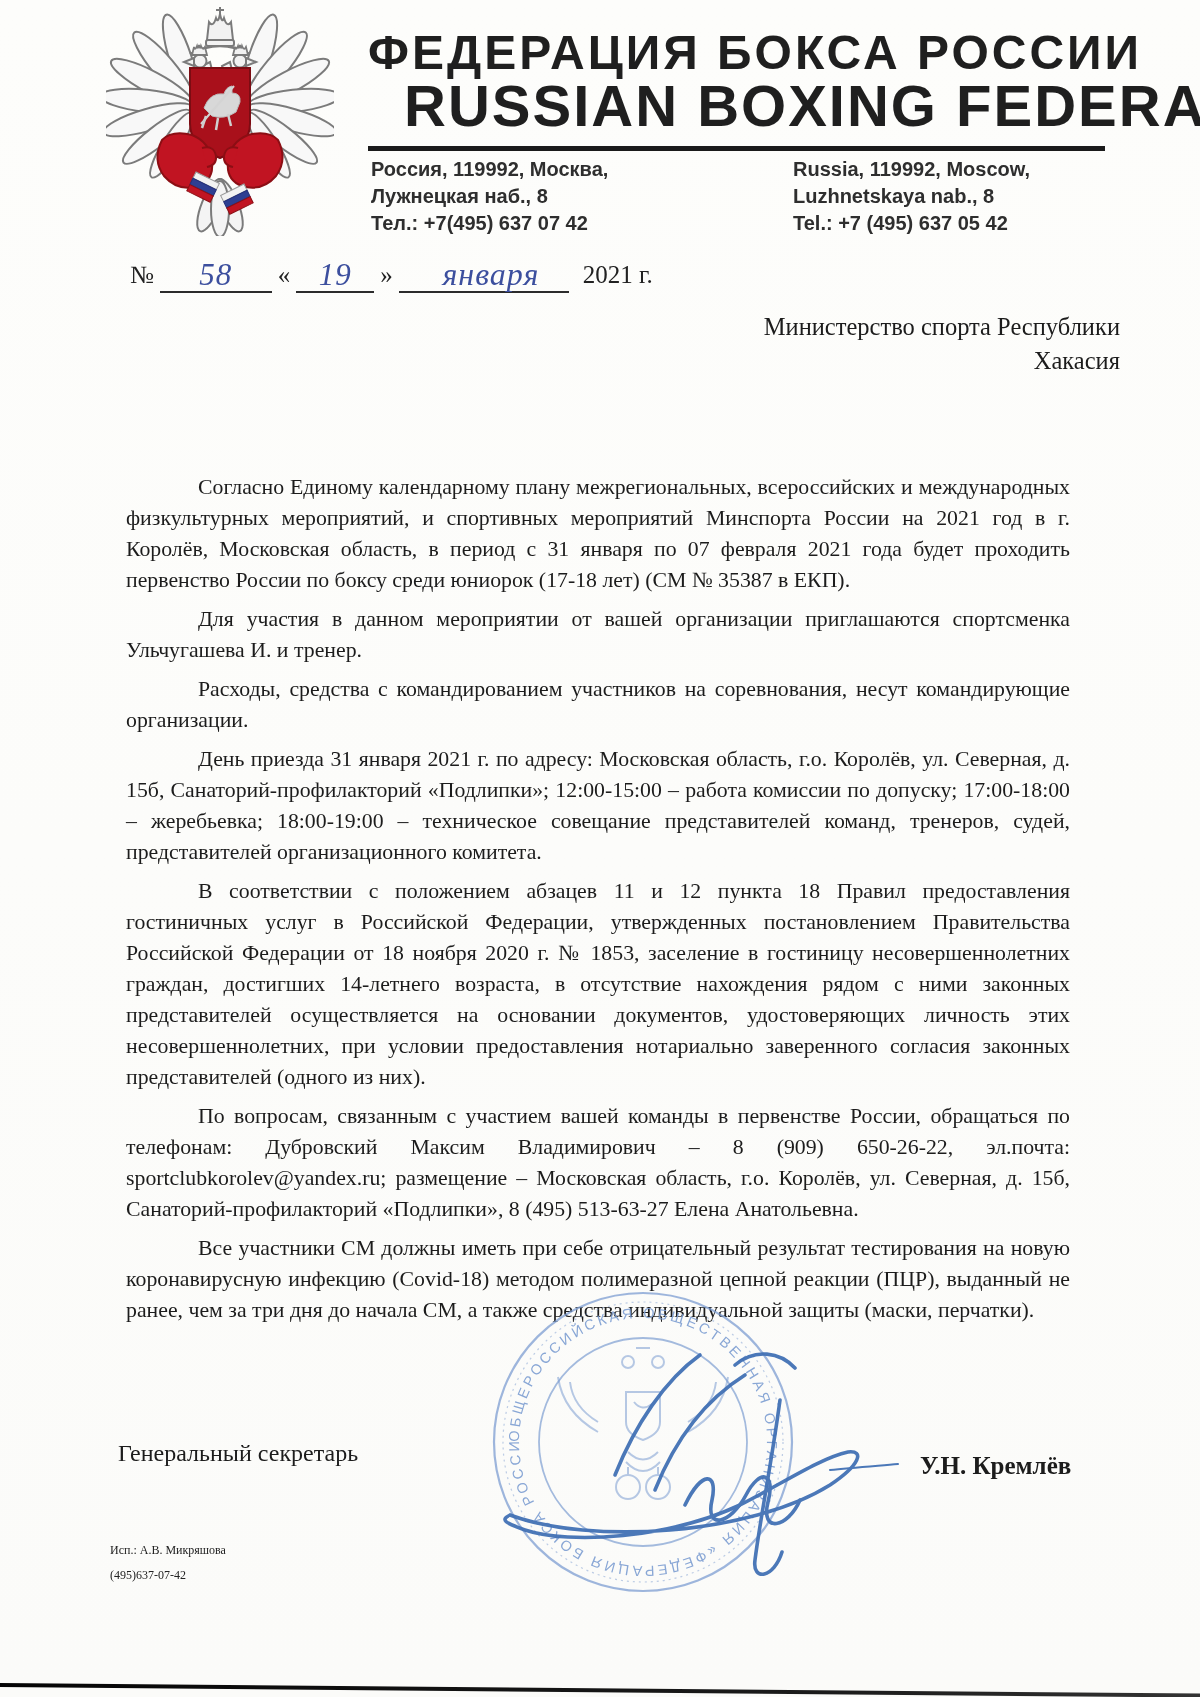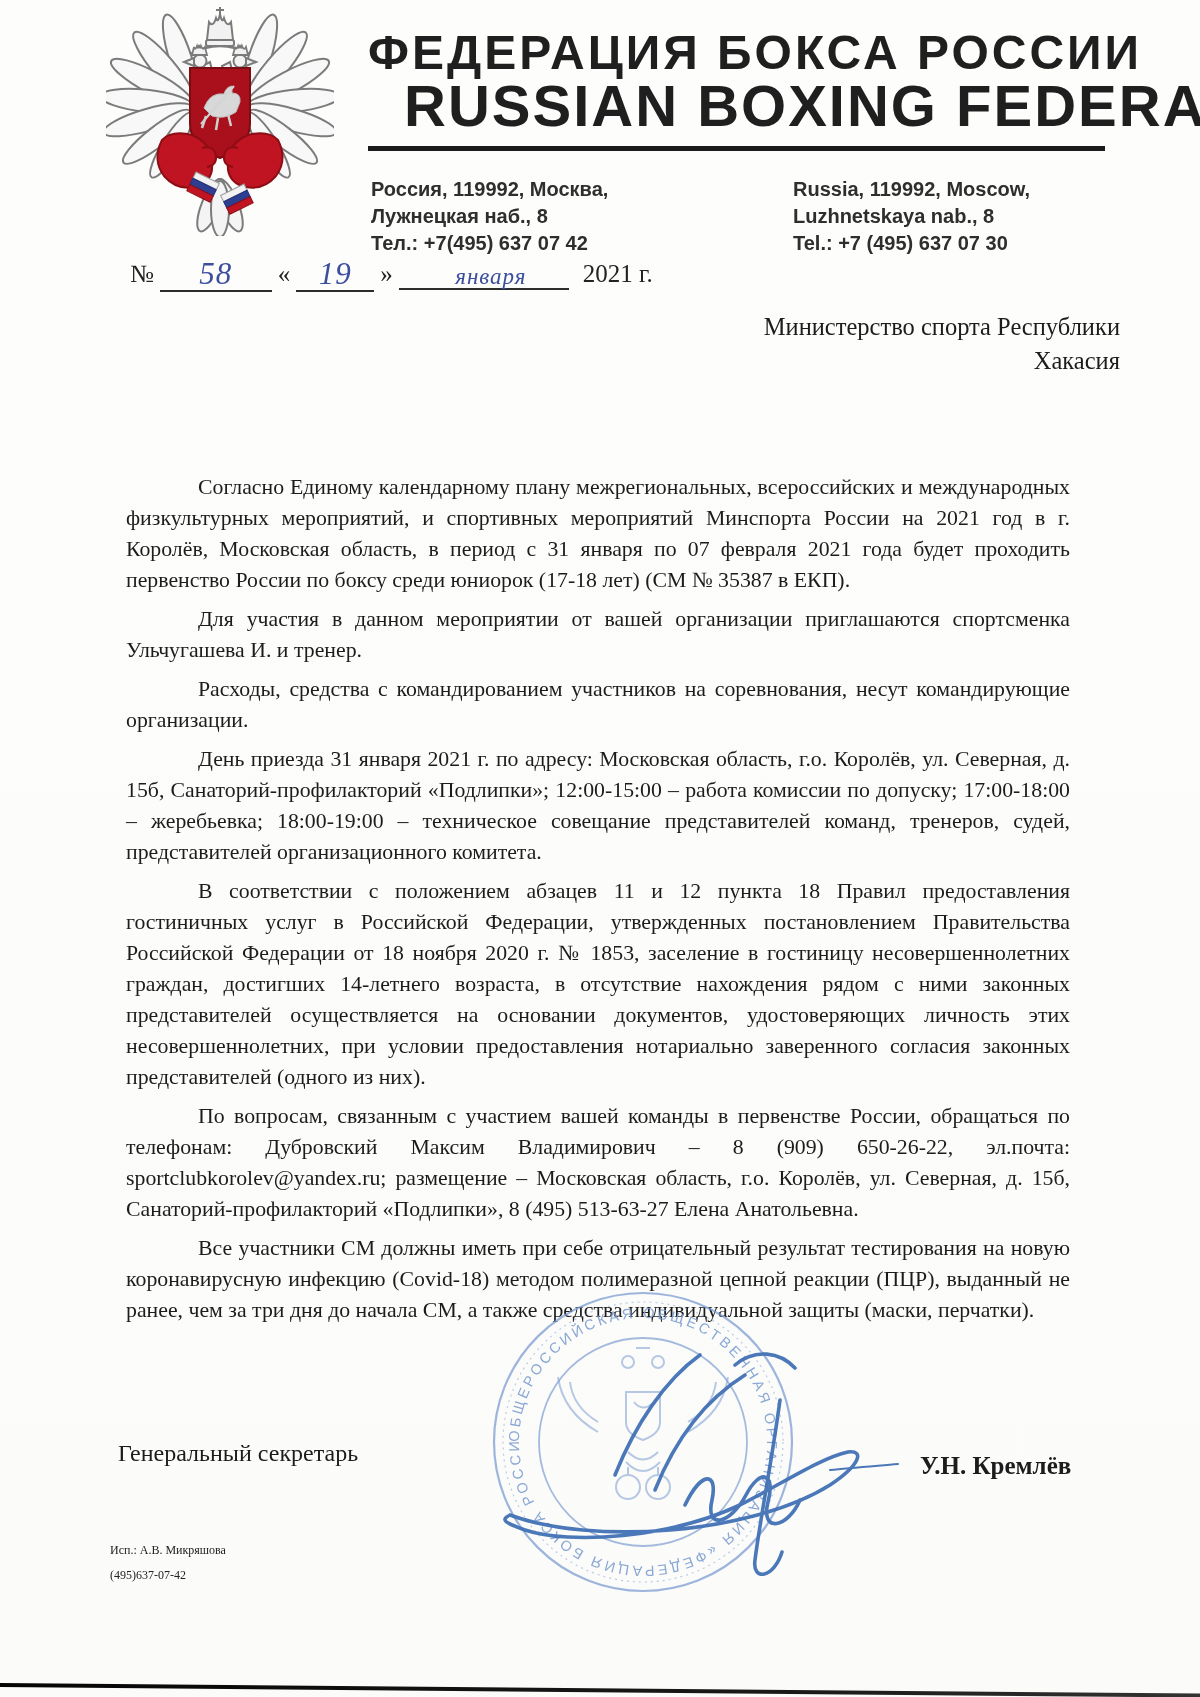--- a/index.html
+++ b/index.html
@@ -7,33 +7,33 @@
   .page{position:absolute;inset:0;background:linear-gradient(180deg,#fdfdfb 0%,#fbfbf9 100%);}
 
   
   .emblem{position:absolute;left:106px;top:4px;width:228px;height:232px;}
   .masthead{position:absolute;left:368px;top:26px;width:740px;}
   .title-ru{font-family:"Liberation Sans",sans-serif;font-weight:bold;font-size:48px;line-height:54px;
             letter-spacing:3px;color:#1f1f1f;white-space:nowrap;}
   .title-en{font-family:Liberation Sans, sans-serif;font-weight:bold;font-size:58px;line-height:52px;
             letter-spacing:2px;color:#1f1f1f;white-space:nowrap;margin-left:36px;}
   .rule{position:absolute;left:368px;top:146px;width:737px;height:5px;background:#1b1b1b;}
-  .addr{position:absolute;top:176px;font-family:"Liberation Sans",sans-serif;font-weight:bold;
+  .addr{position:absolute;top:156px;font-family:"Liberation Sans",sans-serif;font-weight:bold;
         font-size:20px;line-height:27px;color:#2e2e2e;}
   .addr-ru{left:371px;}
   .addr-en{left:793px;}
 
   
   .ref{position:absolute;left:130px;top:254px;display:flex;align-items:baseline;gap:6px;
        font-size:25px;color:#222;}
   .u{display:inline-block;border-bottom:2px solid #2c2c2c;text-align:center;padding:0 6px;}
   .u1{min-width:100px}.u2{min-width:66px}.u3{min-width:158px}
   .hand{font-family:"Liberation Serif",serif;font-style:italic;color:#3c4f9e;font-size:31px;
         position:relative;top:2px;letter-spacing:1px;}
-  .hand-month{font-size:23px;margin-left:14px;}
+  .hand-month{font-size:32px;margin-left:14px;}
   .year{margin-left:8px;}
 
   
   .addressee{position:absolute;left:620px;top:310px;width:500px;text-align:right;
              font-size:24.5px;line-height:34px;color:#1c1c1c;}
 
   
   .body{position:absolute;left:118px;top:464px;width:960px;font-size:21.8px;line-height:31px;
         text-align:justify;color:#1c1c1c;}
   .body p{margin:8px;text-indent:72px;}
@@ -170,21 +170,21 @@
   <div class="rule"></div>
 
   <div class="addr addr-ru">
       <div>Россия, 119992, Москва,</div>
       <div>Лужнецкая наб., 8</div>
       <div>Тел.: +7(495) 637 07 42</div>
     </div>
   <div class="addr addr-en">
       <div>Russia, 119992, Moscow,</div>
       <div>Luzhnetskaya nab., 8</div>
-      <div>Tel.: +7 (495) 637 07 30</div>
+      <div>Tel.: +7 (495) 637 05 42</div>
     </div>
 
   <div class="ref">
     <span>№</span>
     <span class="u u1"><span class="hand">58</span></span>
     <span>«</span>
     <span class="u u2"><span class="hand">19</span></span>
     <span>»</span>
     <span class="u u3"><span class="hand hand-month">января</span></span>
     <span class="year">2021 г.</span>

